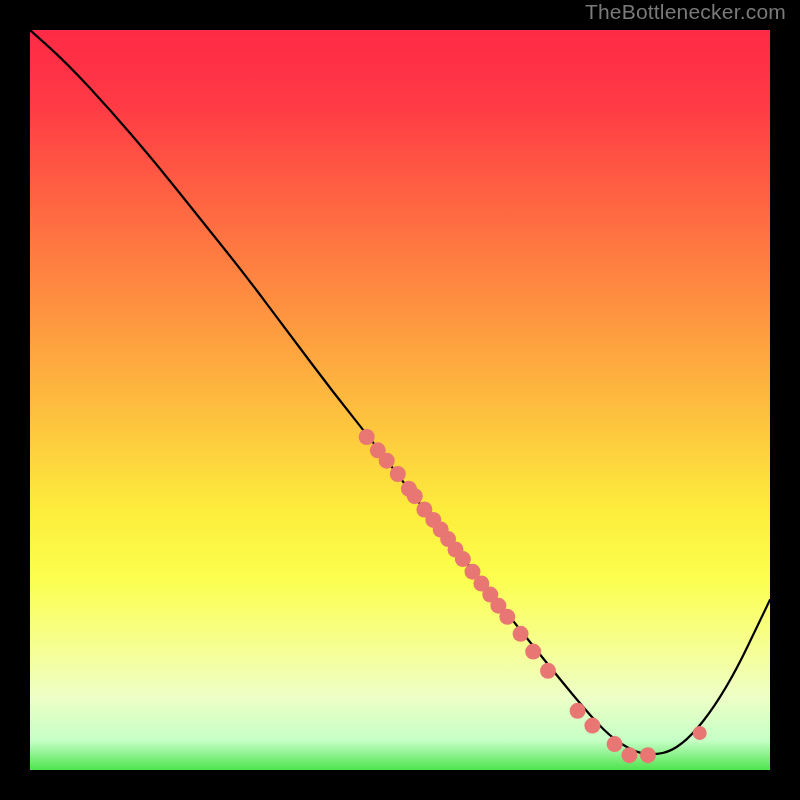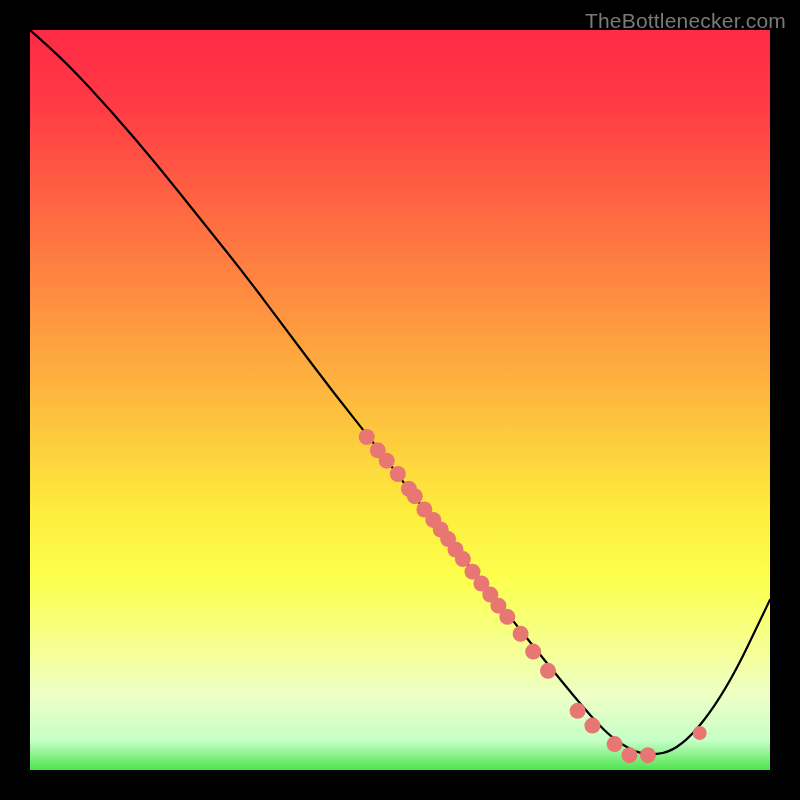--- a/index.html
+++ b/index.html
@@ -5,21 +5,21 @@
   * { margin: 0; padding: 0; box-sizing: border-box; }
   html, body { width: 800px; height: 800px; background: #000; overflow: hidden; }
   .container {
     position: relative;
     width: 800px;
     height: 800px;
     background: #000;
   }
   .attribution {
     position: absolute;
-    top: 9px;
+    top: 0;
     right: 14px;
     color: #7a7a7a;
     font-family: Arial, Helvetica, sans-serif;
     font-size: 21px;
     font-weight: 400;
     letter-spacing: 0.2px;
   }
   .plot-area {
     position: absolute;
     left: 30px;

